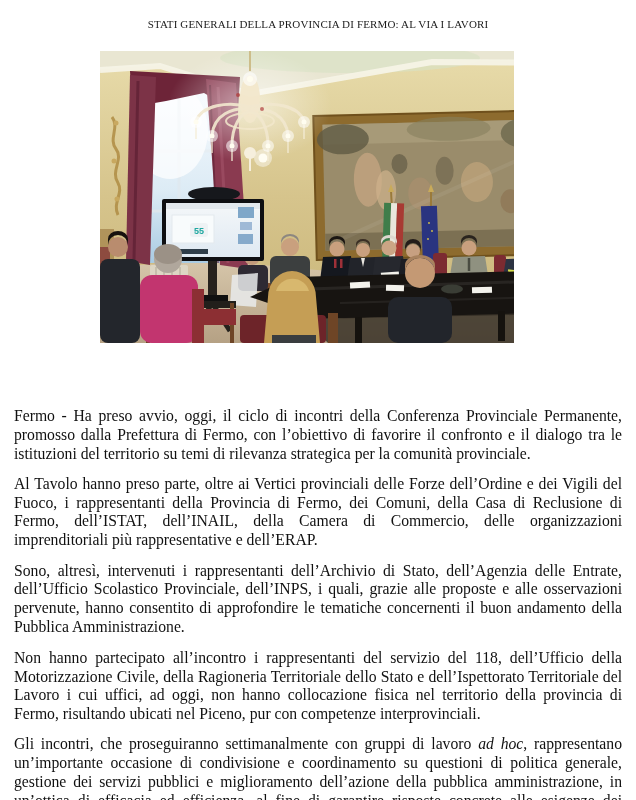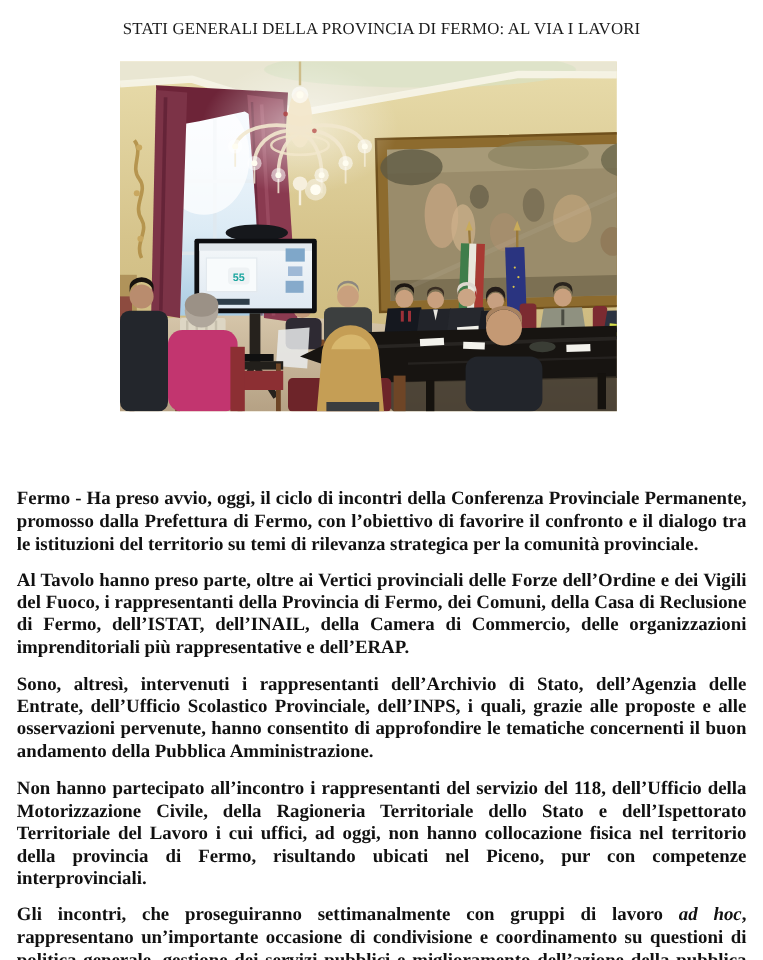--- a/index.html
+++ b/index.html
@@ -1,23 +1,23 @@
 <!DOCTYPE html>
 <html><head>
 <meta charset="utf-8">
 <style>
   html,body{margin:0;padding:0;width:636px;height:800px;background:#ffffff;overflow:hidden;}
   body{font-family:"Liberation Serif","DejaVu Serif",serif;color:#111;}
   .page{width:636px;height:800px;position:relative;}
-  .title{font-size:14px;font-weight:normal;letter-spacing:.15px;text-align:center;
+  .title{font-size:11px;font-weight:normal;letter-spacing:.15px;text-align:center;
          margin:15px 0 0 0;line-height:19px;color:#1b1b1b;}
   .photo{margin:17px 0 0 78px;width:414px;height:292px;display:block;overflow:hidden;padding-left:22px;}
   .photo svg{display:block;}
   .article{margin:64px 14px 0 14px;font-size:15.7px;line-height:18.8px;text-align:justify;}
-  .article p{margin:0 0 11.5px 0;font-weight:bold;}
+  .article p{margin:0 0 11.5px 0;}
   .article p.joined{margin-bottom:12px;}
   .article i{font-style:italic;}
 </style>
 </head>
 <body>
 
 <div class="page">
 
   <h1 class="title">STATI GENERALI DELLA PROVINCIA DI FERMO: AL VIA I LAVORI</h1>
 

